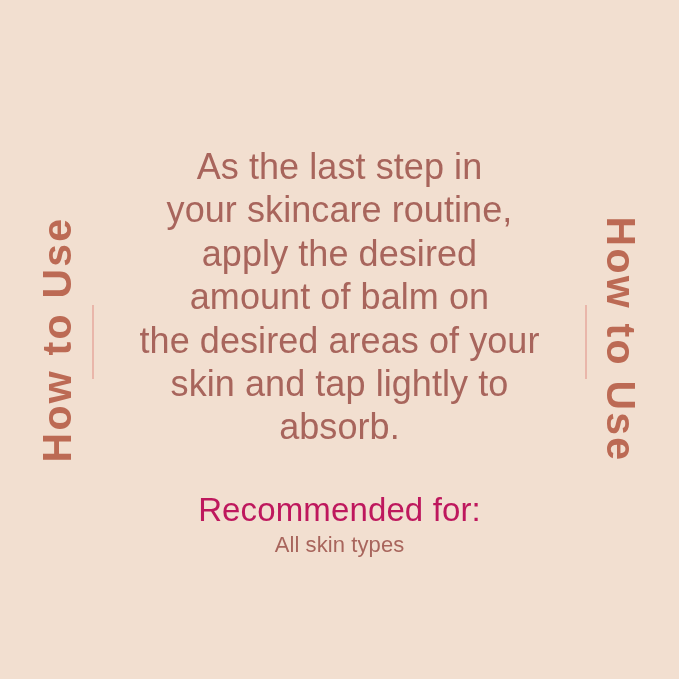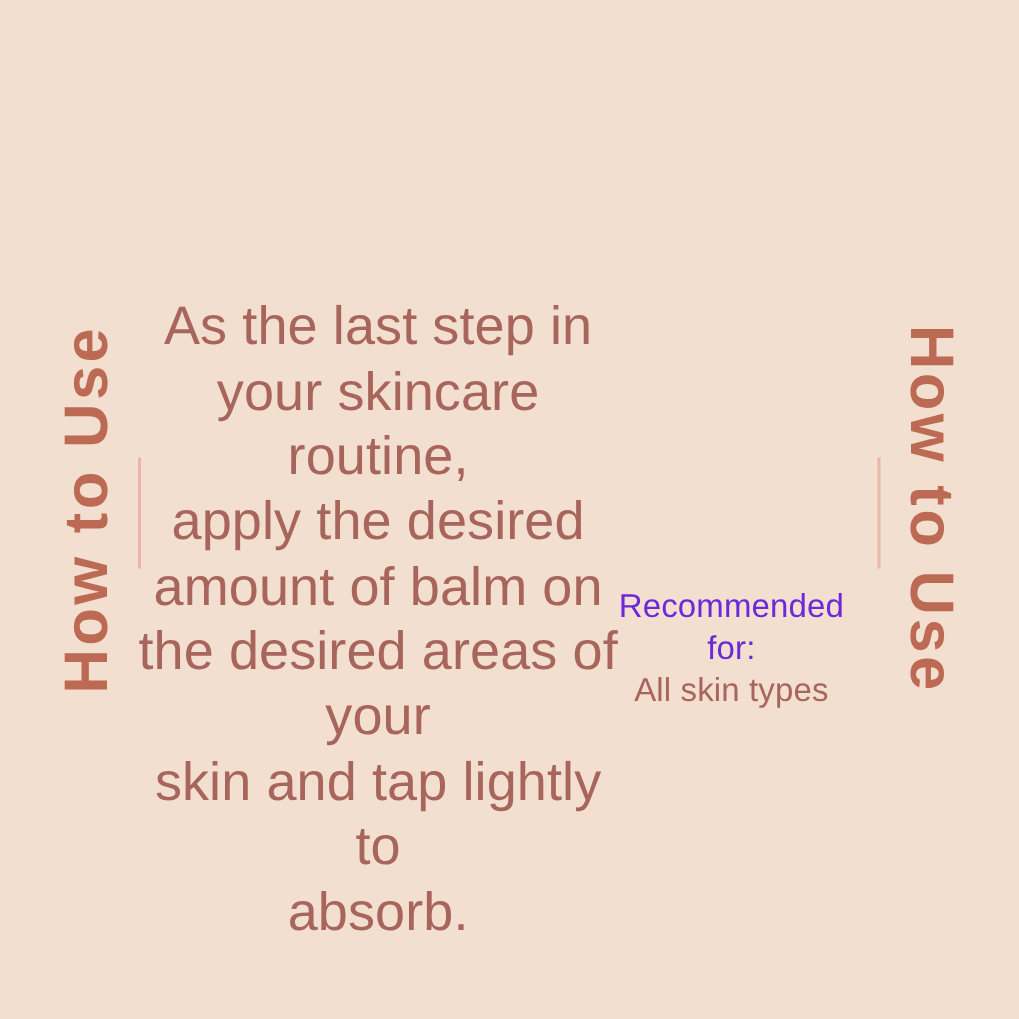--- a/index.html
+++ b/index.html
@@ -58,26 +58,26 @@
     width: 2px;
     height: 74px;
     background: #e9b6aa;
   }
   #divider-left  { left: 92px; }
   #divider-right { left: 585px; }
 
   
   #content {
     position: absolute;
-    left: 92px;
+    left: 104px;
     top: 0;
     width: 471px;
     height: 679px;
     display: flex;
-    flex-direction: row;
+    flex-direction: column;
     align-items: center;
     justify-content: flex-start;
     padding-top: 145px;
     text-align: center;
   }
 
   #instruction-paragraph {
     font-size: 36px;
     font-weight: 300;
     line-height: 1.205;
@@ -86,24 +86,24 @@
     max-width: 471px;
   }
 
   #recommended-block {
     margin-top: 40px;
     text-align: center;
   }
 
   #recommended-label {
     display: block;
-    font-size: 22px;
+    font-size: 33px;
     font-weight: 400;
     line-height: 1.28;
-    color: #6d28d9;
+    color: #be185d;
     letter-spacing: 0.004em;
   }
 
   #recommended-value {
     display: block;
     font-size: 22px;
     font-weight: 300;
     line-height: 1.3;
     color: #a8655c;
     letter-spacing: 0.004em;

